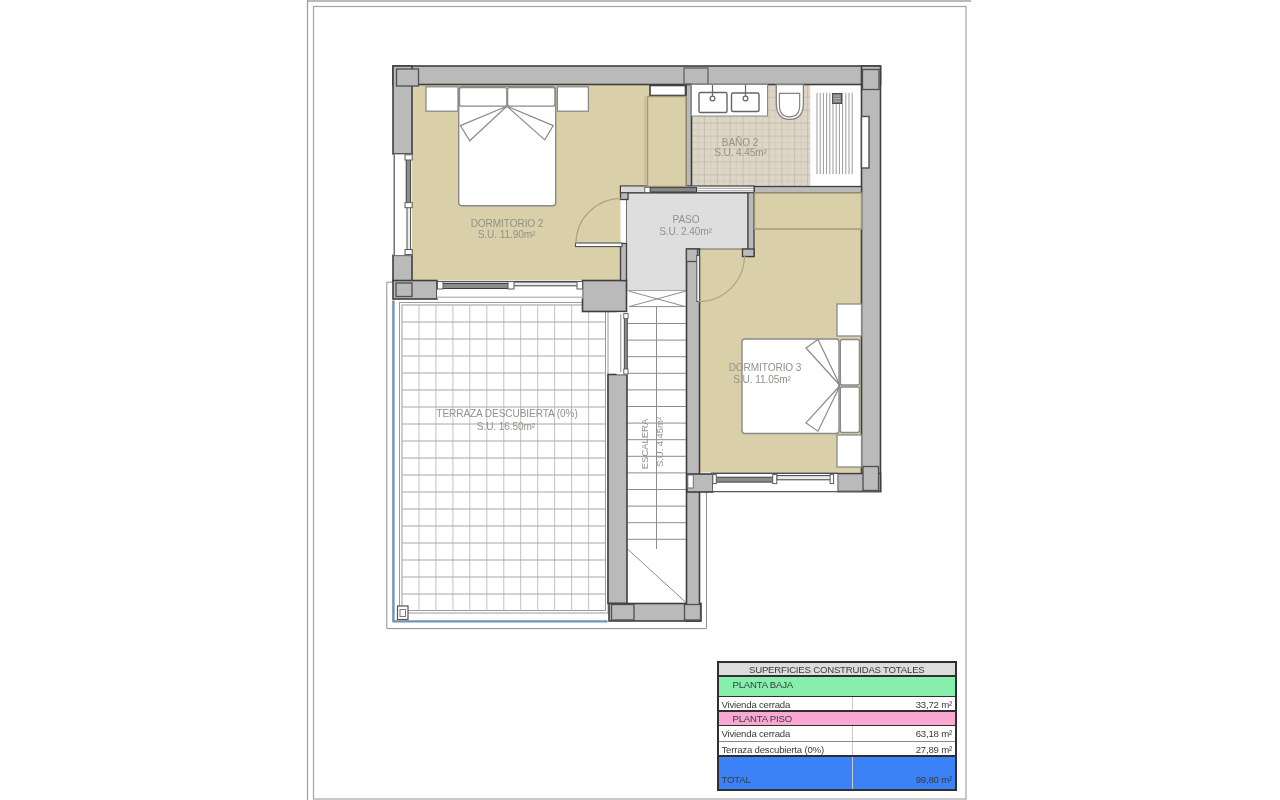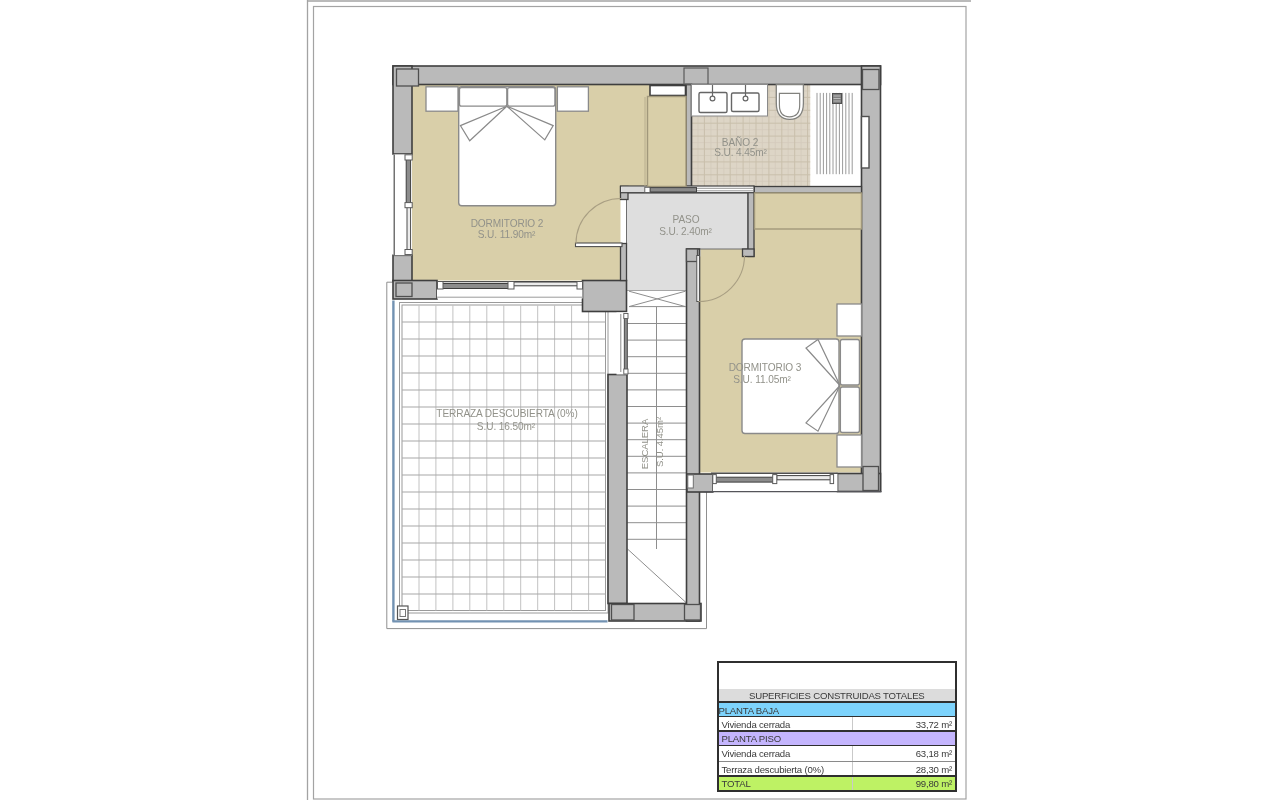--- a/index.html
+++ b/index.html
@@ -224,41 +224,41 @@
 
 <text x="507" y="417" font-size="10.1" fill="#92928a" text-anchor="middle" letter-spacing="-0.1">TERRAZA DESCUBIERTA (0%)</text>
 <text x="506" y="429.5" font-size="10.1" fill="#92928a" text-anchor="middle" letter-spacing="-0.1">S.U. 16.50m²</text>
 
 <text x="647.5" y="444" font-size="9.6" fill="#92928a" text-anchor="middle" letter-spacing="-0.1" transform="rotate(-90 647.5 444)">ESCALERA</text>
 <text x="662.5" y="442" font-size="9.6" fill="#92928a" text-anchor="middle" letter-spacing="-0.1" transform="rotate(-90 662.5 442)">S.U. 4.45m²</text>
 </svg>
 
 <div style="position:absolute;left:716.5px;top:661px;width:240.5px;border:2px solid #2f2f2f;background:#fff;font-size:9.6px;color:#3a3a3a;letter-spacing:-0.2px;">
 
-<div style="background:#dcdcdc;height:13.8px;border-bottom:2px solid #2f2f2f;text-align:center;line-height:13.8px;margin-top:26px;">SUPERFICIES CONSTRUIDAS TOTALES</div>
-
-<div style="background:#7dd3fc;height:14px;border-bottom:1.5px solid #2f2f2f;padding-left:0;line-height:15.6px;">PLANTA BAJA</div>
+<div style="background:#dcdcdc;height:13.8px;border-bottom:2px solid #2f2f2f;text-align:center;line-height:13.8px;">SUPERFICIES CONSTRUIDAS TOTALES</div>
+
+<div style="background:#86efac;height:20px;border-bottom:1.5px solid #2f2f2f;padding-left:14px;line-height:15.6px;">PLANTA BAJA</div>
 
 <div style="background:#fff;height:15.0px;border-bottom:2px solid #2f2f2f;padding:0 3px;line-height:15.0px;display:flex;justify-content:space-between;position:relative;">
       <span>Vivienda cerrada</span>
       <span>33,72 m²</span>
       <i style="position:absolute;left:133px;top:0;bottom:0;width:1px;background:#c9c9c9;"></i>
     </div>
 
-<div style="background:#c4b5fd;height:14.6px;border-bottom:1.5px solid #2f2f2f;padding-left:3px;line-height:14.6px;">PLANTA PISO</div>
+<div style="background:#f9a8d4;height:14.6px;border-bottom:1.5px solid #2f2f2f;padding-left:14px;line-height:14.6px;">PLANTA PISO</div>
 
 <div style="background:#fff;height:15.8px;border-bottom:1px solid #8a8a8a;padding:0 3px;line-height:15.8px;display:flex;justify-content:space-between;position:relative;">
       <span>Vivienda cerrada</span>
       <span>63,18 m²</span>
       <i style="position:absolute;left:133px;top:0;bottom:0;width:1px;background:#c9c9c9;"></i>
     </div>
 
 <div style="background:#fff;height:15.0px;border-bottom:2px solid #2f2f2f;padding:0 3px;line-height:15.0px;display:flex;justify-content:space-between;position:relative;">
       <span>Terraza descubierta (0%)</span>
-      <span>28,30 m²</span>
-      <i style="position:absolute;left:133px;top:0;bottom:0;width:1px;background:#c9c9c9;"></i>
-    </div>
-
-<div style="background:#bef264;height:13.2px;padding:0 3px;line-height:13.2px;display:flex;justify-content:space-between;position:relative;gap:30px;">
+      <span>27,89 m²</span>
+      <i style="position:absolute;left:133px;top:0;bottom:0;width:1px;background:#c9c9c9;"></i>
+    </div>
+
+<div style="background:#3b82f6;height:13.2px;padding:16px 3px;line-height:13.2px;display:flex;justify-content:space-between;position:relative;gap:30px;">
       <span>TOTAL</span>
       <span>99,80 m²</span>
       <i style="position:absolute;left:133px;top:0;bottom:0;width:1px;background:#c9c9c9;"></i>
     </div>
 </div>
 </body></html>

